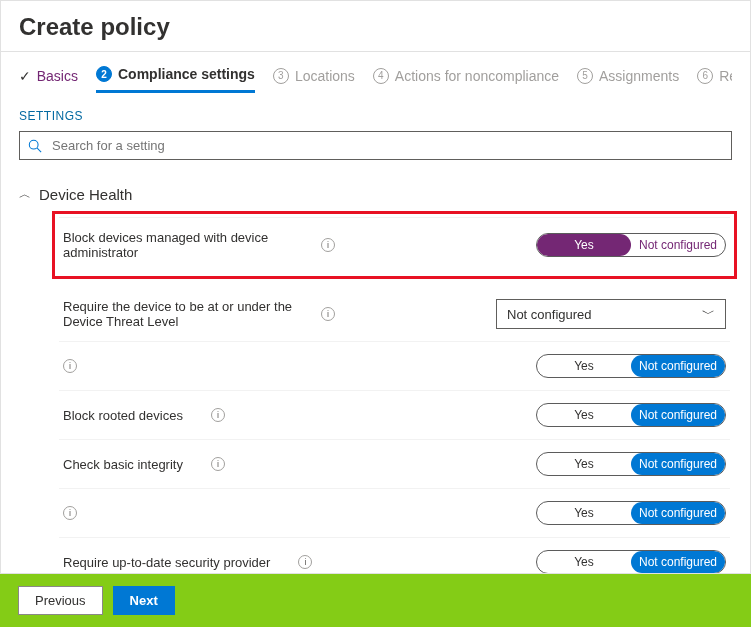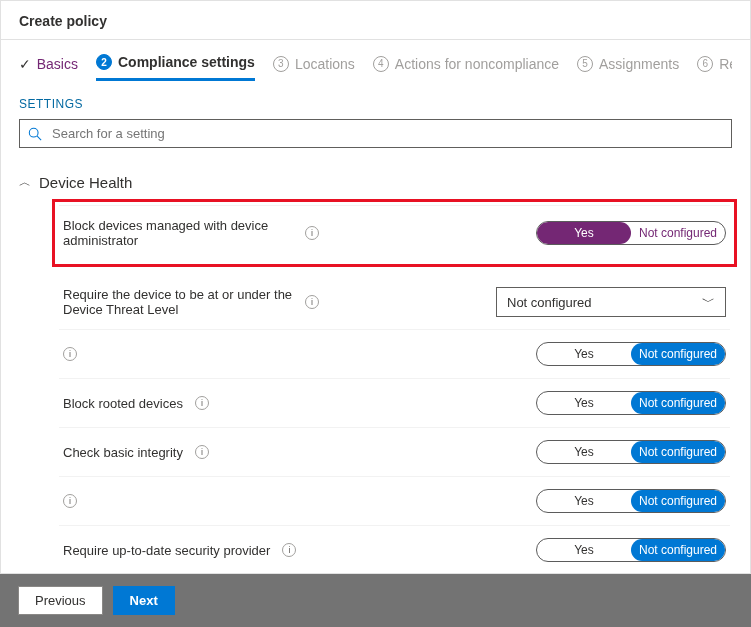--- a/index.html
+++ b/index.html
@@ -8,21 +8,21 @@
     font-family: "Segoe UI", Arial, sans-serif;
     font-size: 13px;
     color: #323130;
     background: #fff;
     width: 751px;
     height: 627px;
     overflow: hidden;
     border: 1px solid #e1e1e1;
   }
   .page-title {
-    font-size: 14px;
+    font-size: 24px;
     font-weight: 600;
     padding: 12px 18px 10px;
   }
   .divider { border-top: 1px solid #e1e1e1; }
   .content { padding: 14px 18px 0; }
   .tabs {
     display: flex;
     align-items: center;
     gap: 18px;
     white-space: nowrap;
@@ -46,21 +46,21 @@
   .search svg { flex:0 0 auto; }
   .search input { border:0; outline:0; flex:1; font-size:13px; font-family:inherit; color:#333; }
   .section-header { display:flex; align-items:center; gap:8px; margin:26px 0 14px; font-size:15px; font-weight:500; cursor:pointer;}
   .section-header .chev { font-size:12px; }
   .rows { margin-left:40px; margin-right:2px; border-top:1px solid #f2f2f2; }
   .row {
     display:flex; align-items:center; padding:12px 4px;
     border-bottom:1px solid #f2f2f2;
     gap:12px;
   }
-  .row-label { flex:0 0 300px; display:flex; align-items:center; gap:12px; color:#323130; }
+  .row-label { flex:0 0 300px; display:flex; align-items:center; gap:28px; color:#323130; }
   .row-label span.text { max-width:230px; }
   .info-icon {
     width:14px; height:14px; border:1px solid #a19f9d; border-radius:50%;
     display:inline-flex; align-items:center; justify-content:center;
     font-size:9px; color:#605e5c; flex:0 0 auto;
   }
   .row-control { margin-left:auto; }
   .pill {
     display:flex; width:190px; border:1px solid #5b5b5b; border-radius:14px; overflow:hidden;
     font-size:12px;
@@ -70,21 +70,21 @@
   .pill .sel-blue { background:#0078d4; color:#fff; border-radius:12px; }
   .pill .plain-purple { color:#742774; }
   .pill .plain { color:#323130; }
   .dropdown {
     width:230px; border:1px solid #605e5c; padding:5px 10px; font-size:13px;
     display:flex; justify-content:space-between; align-items:center; cursor:pointer;
   }
   .highlight { border:3px solid #e81123; padding:4px; margin:-7px -7px 8px -7px; }
   .footer {
     position:absolute; bottom:0; left:0; right:0;
-    border-top:1px solid #e1e1e1; padding:12px 18px; background:#737373;
+    border-top:1px solid #e1e1e1; padding:12px 18px; background:#84cc16;
     display:flex; gap:10px;
   }
   .btn { font-size:13px; padding:6px 16px; cursor:pointer; }
   .btn-secondary { background:#fff; border:1px solid #8a8886; color:#323130; }
   .btn-primary { background:#0078d4; border:1px solid #0078d4; color:#fff; font-weight:600; }
 </style>
 </head>
 <body>
 
 <div class="page-title">Create policy</div>

